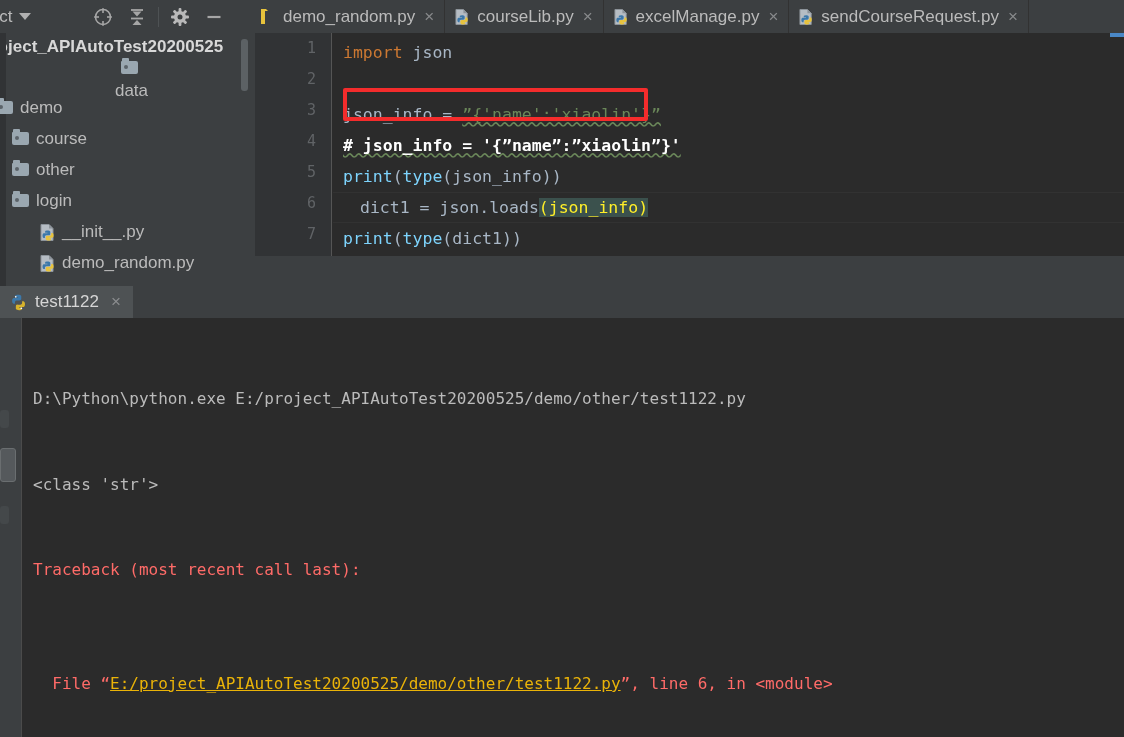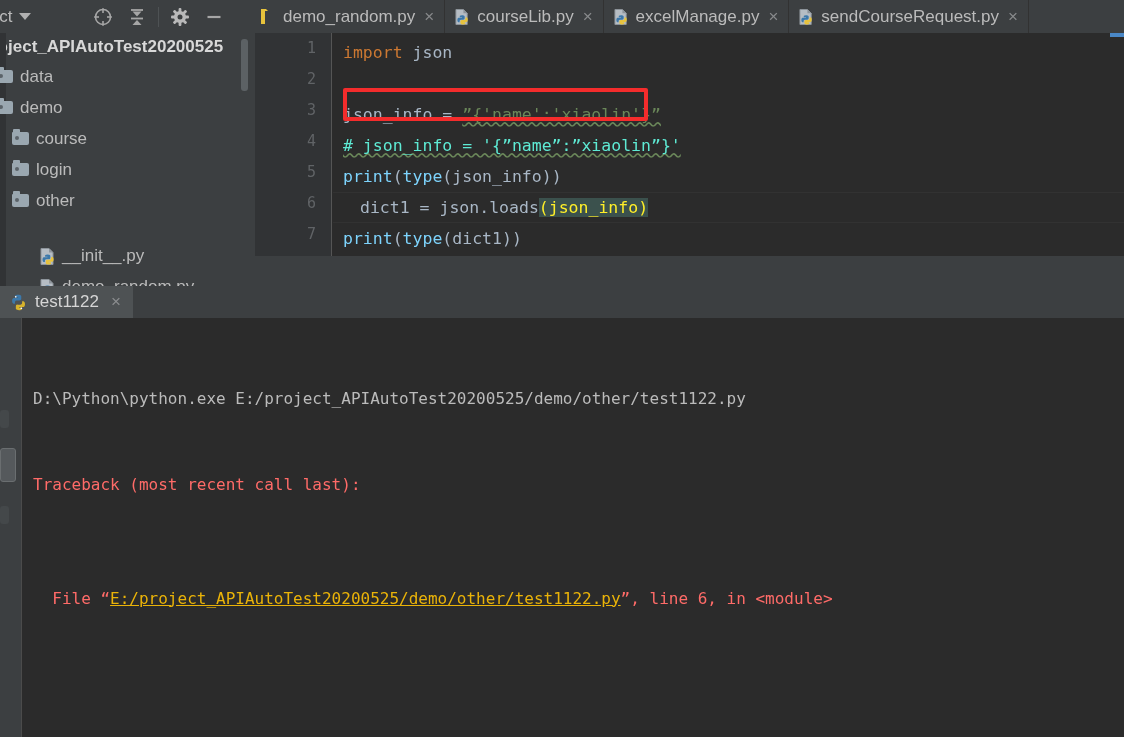--- a/index.html
+++ b/index.html
@@ -94,21 +94,21 @@
   }
   .codearea {
     position: absolute; left: 78px; top: 4px; right: 0; height: 253px;
     font-family: "DejaVu Sans Mono", monospace; font-size: 16.5px;
   }
   .cline { height: 31px; line-height: 31px; padding-left: 10px; white-space: pre; }
   .kw  { color: #cc7832; }
   .id  { color: #a9b7c6; }
   .fn  { color: #7dd3fc; }
   .str { color: #6a8759; }
-  .cmt { color: #5eead4; }
+  .cmt { color: #ffffff; font-weight: bold; }
   .punct { color: #a9b7c6; }
   .brace-hl { background: #3b514d; color: #ffef28; }
   .wavy { text-decoration: underline wavy #6a8759; text-decoration-skip-ink: none; }
   .redbox {
     position: absolute; left: 343px; top: 88px; width: 305px; height: 33px;
     border: 4px solid #f42c2c; border-radius: 2px; pointer-events: none;
   }
   .caret-line {
     position: absolute; left: 0; right: 0; height: 31px;
     border-top: 1px solid #323232; border-bottom: 1px solid #323232;
@@ -267,46 +267,46 @@
       <span class="tclose">×</span>
     </div>
   </div>
 
   <div class="project-pane">
     <div class="pane-edge"></div>
     <div class="pane-scroll"></div>
 
     <div class="tree-root">roject_APIAutoTest20200525</div>
 
-    <div class="tree-row" style="padding-left:0px;">
+    <div class="tree-row" style="padding-left:8px;flex-direction:column;">
       <span class="folder" style="margin-left:-4px;"></span>
       <span>data</span>
     </div>
 
     <div class="tree-row" style="padding-left:0px;">
       <span class="folder" style="margin-left:-4px;"></span>
       <span>demo</span>
     </div>
 
     <div class="tree-row" style="padding-left:12px;">
       <span class="folder"></span>
       <span>course</span>
     </div>
 
     <div class="tree-row" style="padding-left:12px;">
       <span class="folder"></span>
-      <span>login</span>
+      <span>other</span>
     </div>
 
     <div class="tree-row" style="padding-left:12px;">
       <span class="folder"></span>
-      <span>other</span>
-    </div>
-
-    <div class="tree-row" style="padding-left:40px;margin-top:24px;">
+      <span>login</span>
+    </div>
+
+    <div class="tree-row" style="padding-left:40px;">
       <span class="pyicon">
         <svg width="16" height="17" viewBox="0 0 16 17">
           <path d="M1 0.5 h8 l4 4 v12 h-12z" fill="#b6bdc4" stroke="#8d949b"></path>
           <path d="M9 0.5 v4 h4z" fill="#8d949b"></path>
           <path d="M7.5 6.5c-2.6 0-2.4 1.1-2.4 1.1l0 1.2h2.4v0.4H4.2s-1.7-0.2-1.7 2.4c0 2.6 1.5 2.5 1.5 2.5h0.9v-1.3s0-1.5 1.5-1.5h2.5s1.4 0 1.4-1.4V7.9s0.2-1.4-2.8-1.4z" fill="#3c78aa"></path>
           <path d="M8.6 16.5c2.6 0 2.4-1.1 2.4-1.1v-1.2H8.6v-0.4h3.3s1.7 0.2 1.7-2.4c0-2.6-1.5-2.5-1.5-2.5h-0.9v1.3s0 1.5-1.5 1.5H7.2s-1.4 0-1.4 1.4v2.1s-0.2 1.3 2.8 1.3z" fill="#e8c33c"></path>
         </svg>
       </span>
       <span>__init__.py</span>
     </div>
@@ -378,20 +378,21 @@
   <div class="console-wrap">
     <div class="console-left-edge"></div>
     <div class="console-gutter">
       <div class="cg-btn" style="top:92px;width:9px;left:0;"></div>
       <div class="cg-btn sel" style="top:130px;width:16px;left:0;"></div>
       <div class="cg-btn" style="top:188px;width:9px;left:0;"></div>
     </div>
 
     <div class="console">
       <div class="out">D:\Python\python.exe E:/project_APIAutoTest20200525/demo/other/test1122.py</div>
+      <div class="out">&lt;class 'str'&gt;</div>
       <div class="err">Traceback (most recent call last):</div>
 
       <div class="err"><span>  File “</span><span class="lnk">E:/project_APIAutoTest20200525/demo/other/test1122.py</span><span>”, line 6, in &lt;module&gt;</span></div>
 
       
 
       
 
       
 

